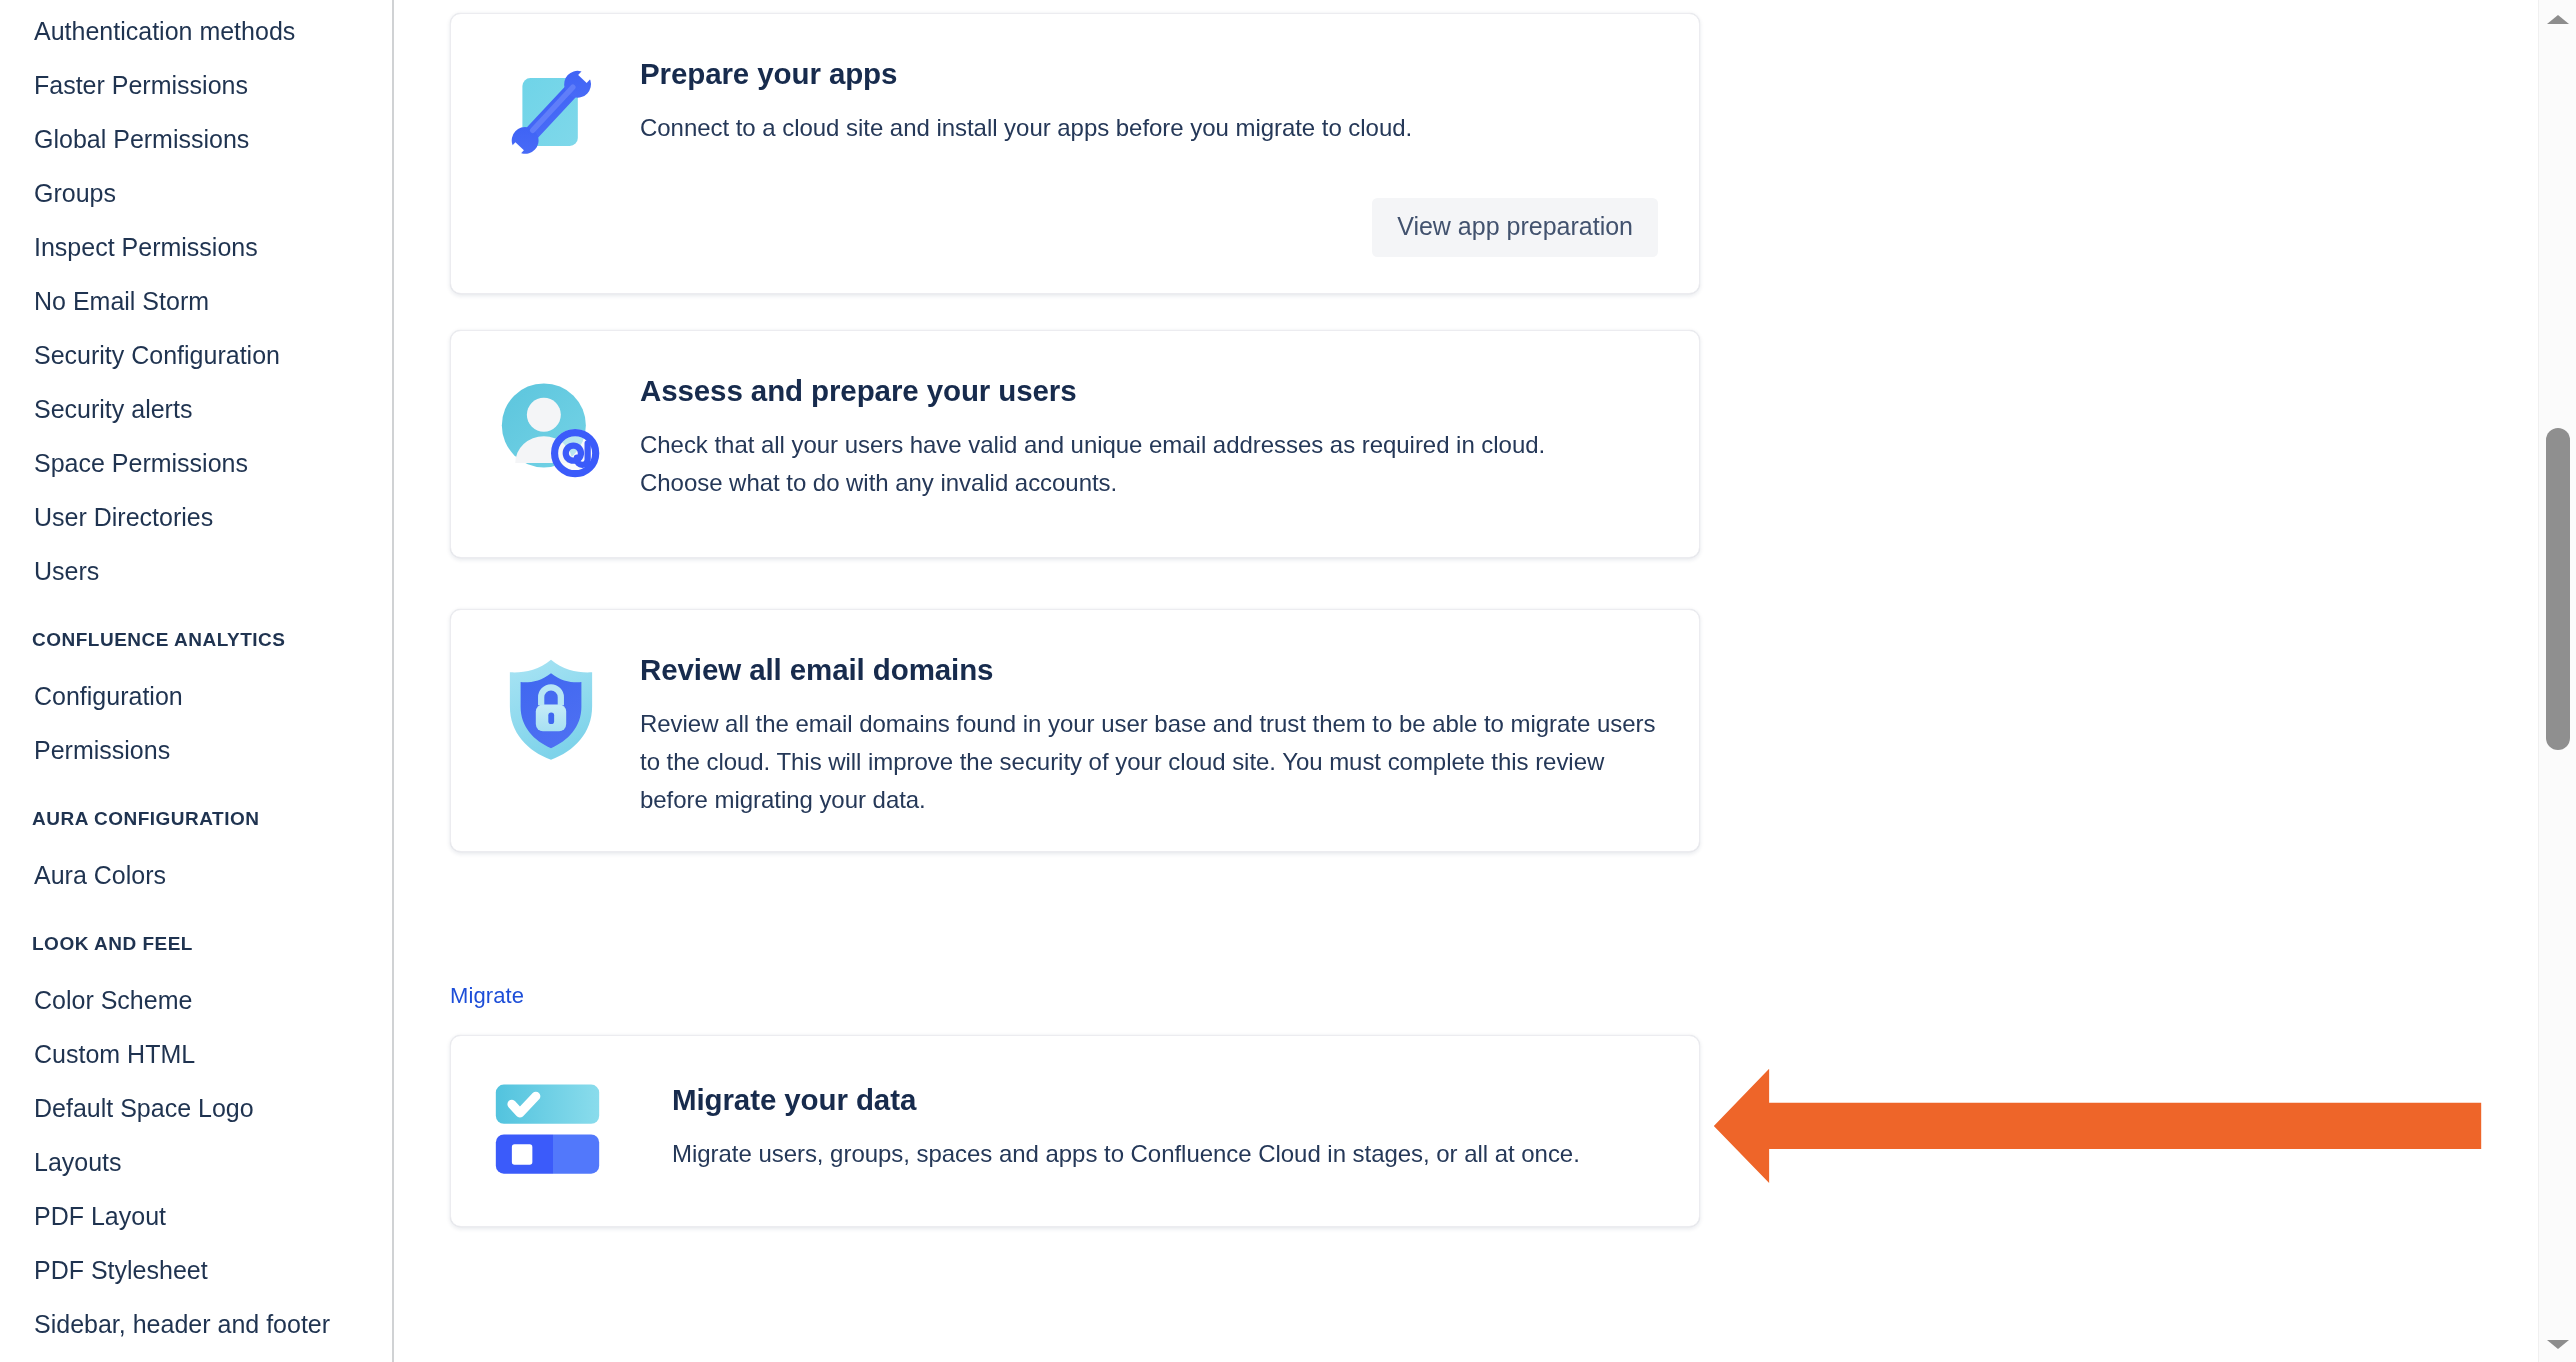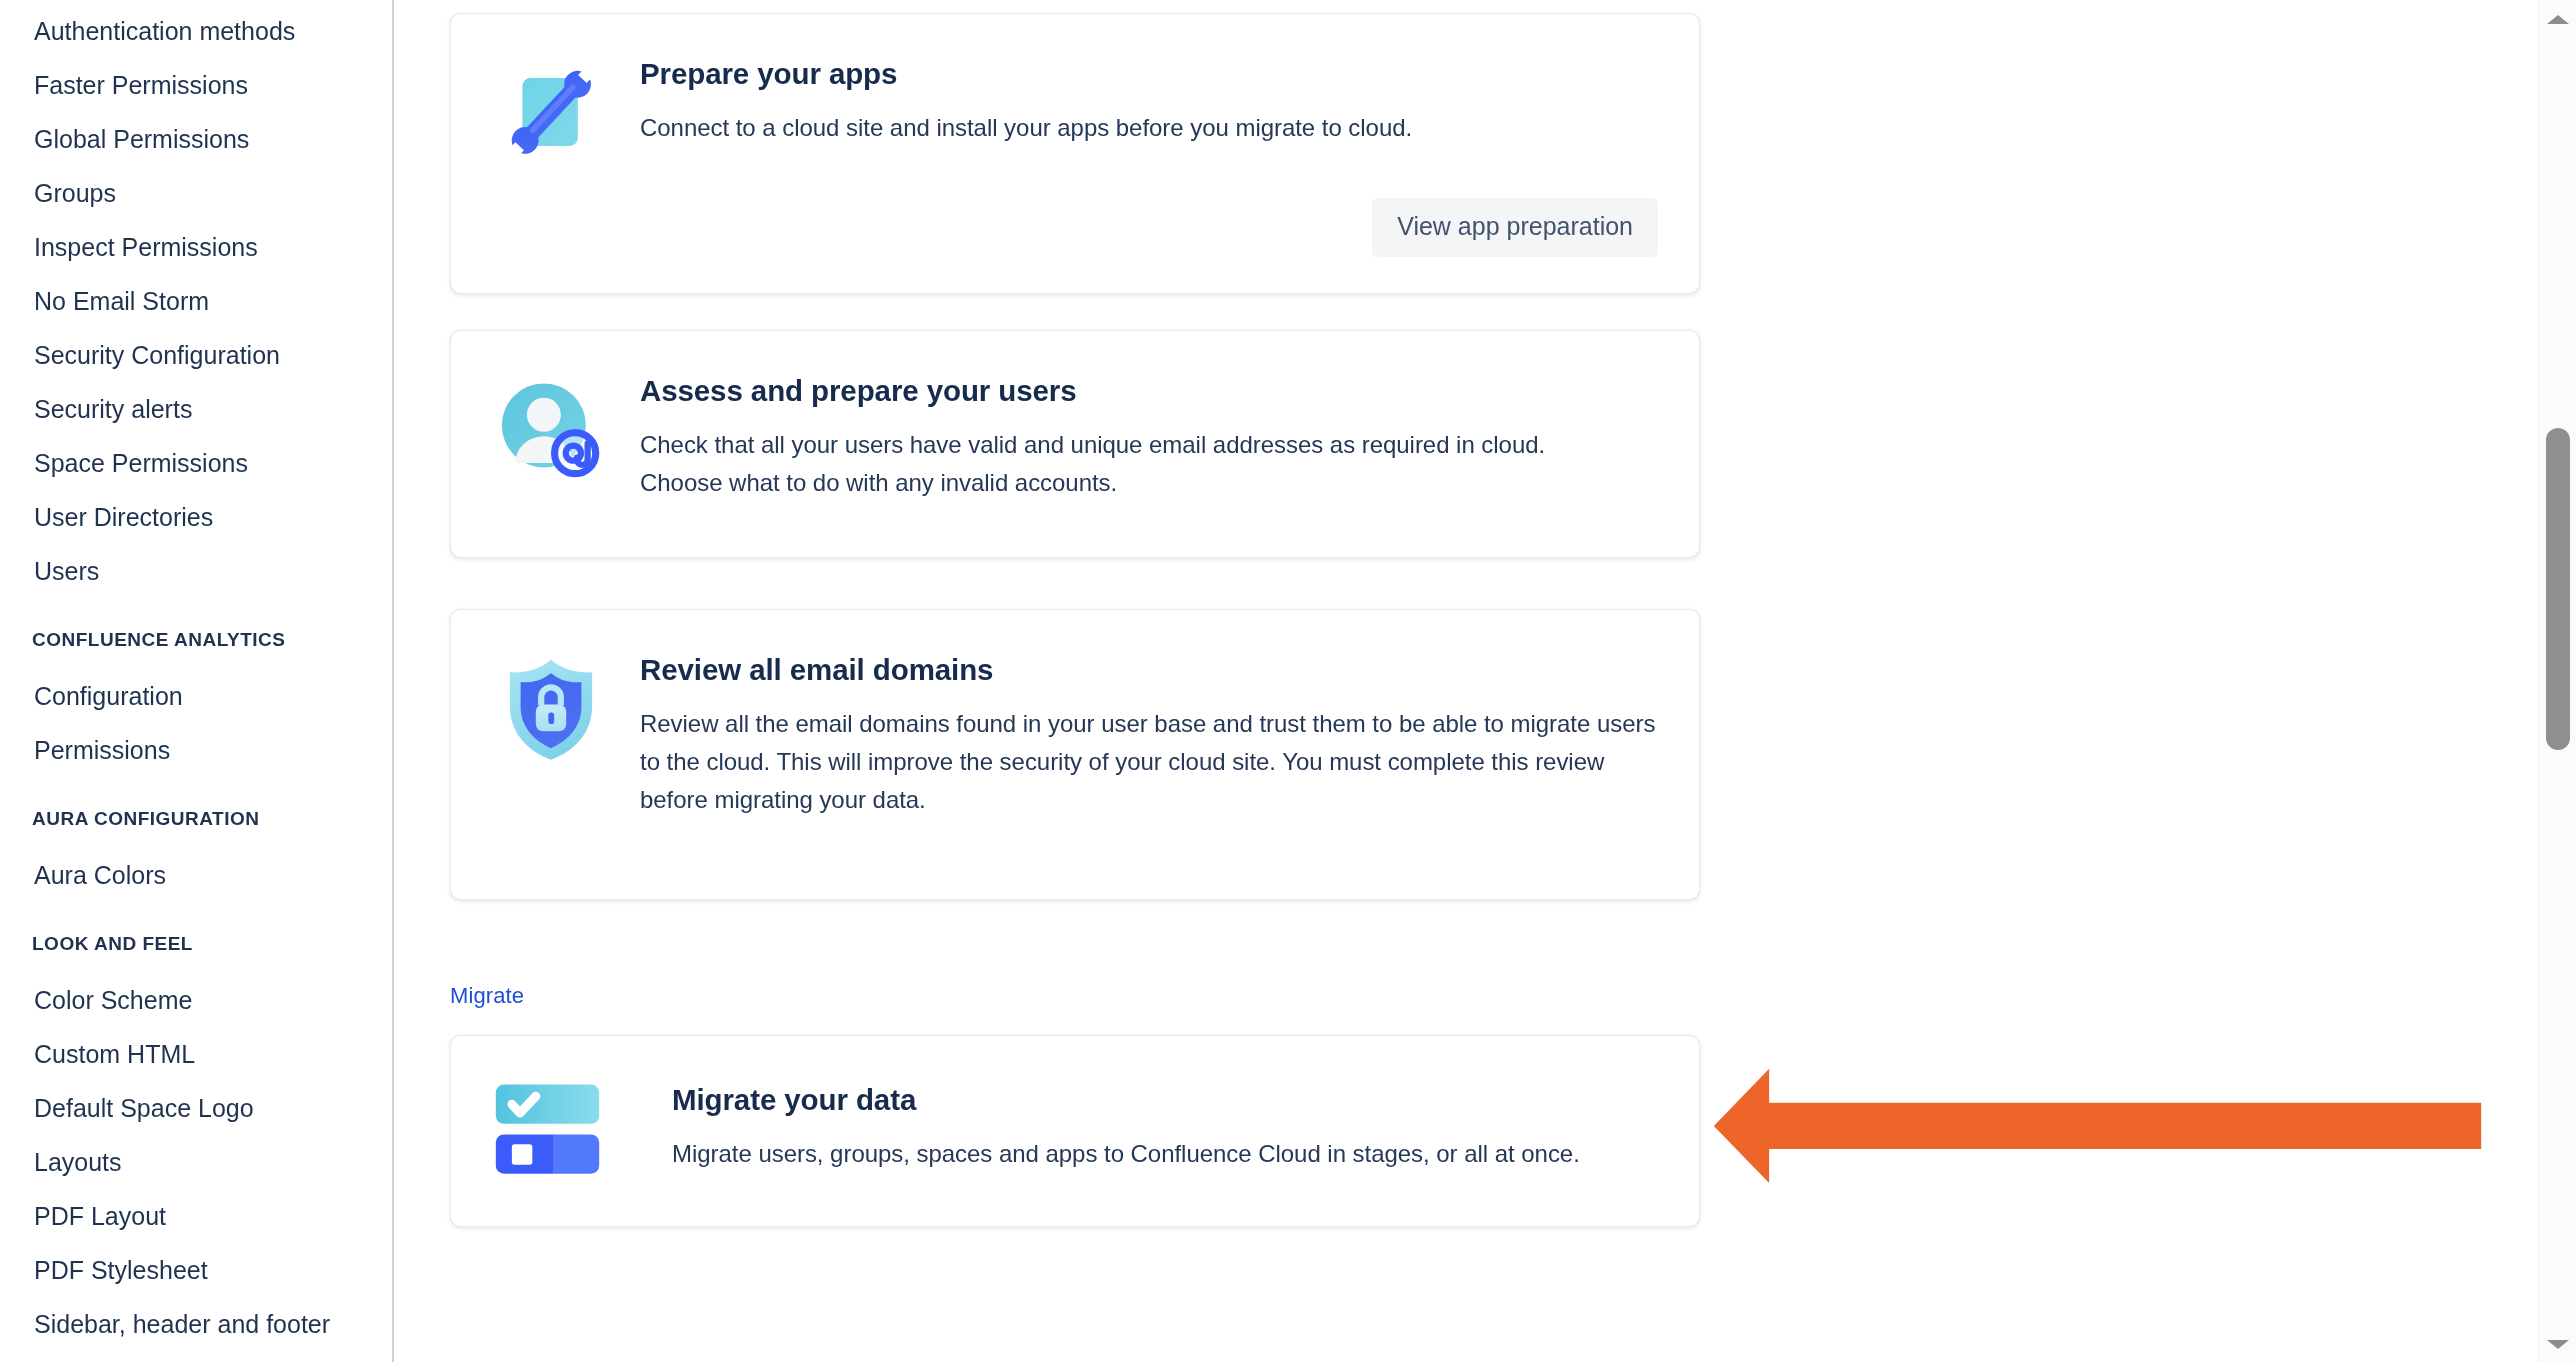--- a/index.html
+++ b/index.html
@@ -262,21 +262,21 @@
           </svg>
         </div>
         <div class="card-text">
           <div class="card-title">Assess and prepare your users</div>
           <div class="card-desc" style="max-width:993px;">Check that all your users have valid and unique email addresses as required in cloud. Choose what to do with any invalid accounts.</div>
         </div>
       </div>
     </section>
 
     <section class="card" style="top:605px;">
-      <div class="card-body" style="padding-bottom:80px;">
+      <div class="card-body" style="padding-bottom:32px;">
         <div class="card-icon">
           <svg class="icon-svg" viewBox="0 0 132 132" xmlns="http://www.w3.org/2000/svg">
             <defs>
               <linearGradient id="g-shield-outer" x1="0" y1="0" x2="0.4" y2="1">
                 <stop offset="0%" stop-color="#a9e4f4"></stop>
                 <stop offset="100%" stop-color="#7ed3ea"></stop>
               </linearGradient>
               <linearGradient id="g-shield-inner" x1="0" y1="0" x2="0.5" y2="1">
                 <stop offset="0%" stop-color="#3f67f0"></stop>
                 <stop offset="100%" stop-color="#4d6ff2"></stop>

